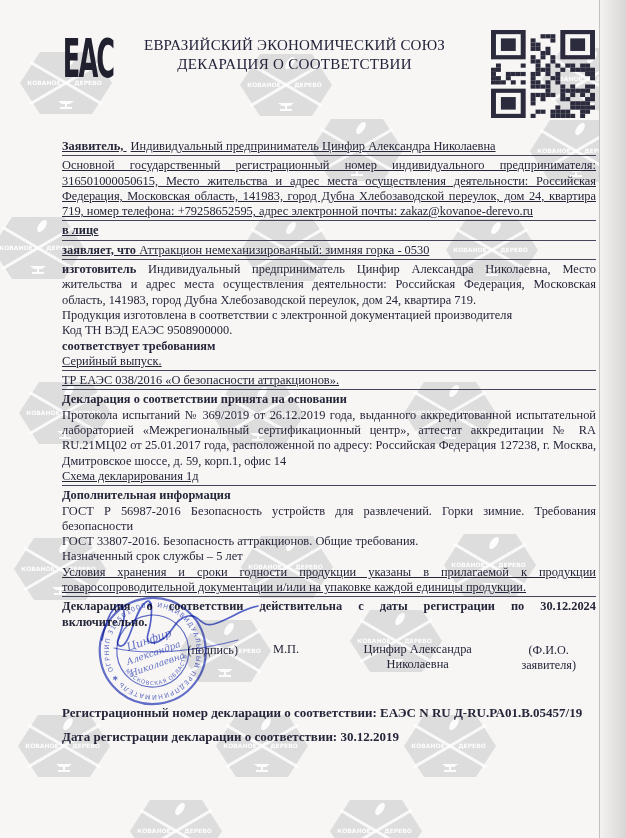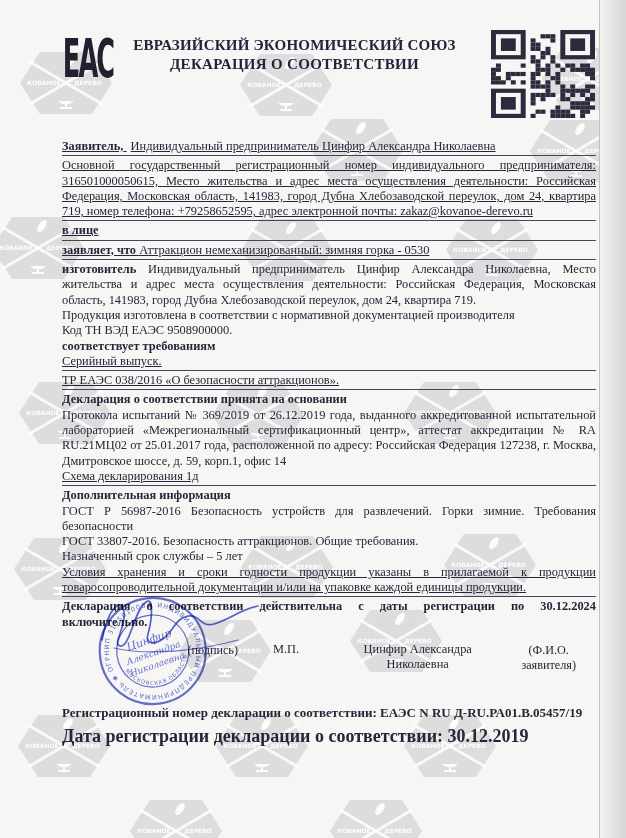--- a/index.html
+++ b/index.html
@@ -7,21 +7,21 @@
         font-family:"Liberation Serif","DejaVu Serif",serif;color:#26263a;}
   
   .scan-band{position:absolute;right:0;top:0;bottom:0;width:26px;
              background:linear-gradient(90deg,#f3f2f0 0%,#e4e3e1 55%,#d7d6d4 100%);z-index:4;}
   .scan-line{position:absolute;right:26px;top:0;bottom:0;width:1px;background:#c2c1bf;z-index:4;}
   
   .wm-layer{position:absolute;left:0;top:0;z-index:1;}
   
   .eac-logo{position:absolute;left:58px;top:28px;z-index:3;}
   .doc-title{position:absolute;left:122px;top:36px;width:345px;text-align:center;z-index:3;
-             font-weight:bold;color:#23233a;}
+             font-weight:normal;color:#23233a;}
   .doc-title .t1{font-size:15px;line-height:19px;letter-spacing:.2px;}
   .doc-title .t2{font-size:15px;line-height:19px;letter-spacing:.3px;}
   .qr{position:absolute;left:491px;top:30px;z-index:3;}
   
   .doc-body{position:absolute;left:62px;top:139px;width:534px;z-index:2;
             font-size:12.4px;line-height:15.3px;}
   .row{text-align:left;}
   .p{text-align:justify;}
   .bb{border-bottom:1px solid #45455a;padding-bottom:1px;margin-bottom:2px;text-decoration:underline;}
   .bold{font-weight:bold;}
@@ -29,21 +29,21 @@
   .gap{margin-left:4px;}
   .just-last{text-align:justify;text-align-last:justify;}
   
   .sig{display:grid;grid-template-columns:176px 96px 1fr;margin-top:12px;}
   .sig-col{display:flex;flex-direction:row;justify-content:flex-end;}
   .sig-line{border-bottom:1px solid #3f3f52;height:0;}
   .sig-cap{text-align:center;font-size:12.2px;line-height:15px;padding-top:1px;}
   .sig-name{text-align:center;font-size:12.4px;line-height:15px;padding-bottom:1px;}
   .sig-mp{align-self:end;text-align:center;font-size:12.4px;line-height:15px;padding-bottom:16px;}
   .reg1{margin-top:32px;font-weight:bold;font-size:13px;}
-  .reg2{margin-top:9px;font-weight:bold;font-size:18px;}
+  .reg2{margin-top:9px;font-weight:bold;font-size:13px;}
   
   .stamp{position:absolute;left:85px;top:585px;z-index:5;opacity:.82;mix-blend-mode:multiply;
          transform:rotate(-7deg);}
   .scribble{position:absolute;left:88px;top:588px;z-index:6;mix-blend-mode:multiply;}
 </style>
 </head>
 <body>
 
 <div class="page">
 
@@ -235,21 +235,21 @@
 
     <div class="row bb"><span class="lbl">Заявитель,</span> <span class="gap">Индивидуальный предприниматель Цинфир Александра Николаевна</span></div>
 
     <div class="p bb">Основной государственный регистрационный номер индивидуального предпринимателя: 316501000050615, Место жительства и адрес места осуществления деятельности: Российская Федерация, Московская область, 141983, город Дубна Хлебозаводской переулок, дом 24, квартира 719, номер телефона: +79258652595, адрес электронной почты: zakaz@kovanoe-derevo.ru</div>
 
     <div class="row bb lbl">в лице</div>
 
     <div class="row bb"><span class="lbl">заявляет, что</span> <span>Аттракцион немеханизированный: зимняя горка - 0530</span></div>
 
     <div class="p"><span class="lbl">изготовитель</span> <span>Индивидуальный предприниматель Цинфир Александра Николаевна, Место жительства и адрес места осуществления деятельности: Российская Федерация, Московская область, 141983, город Дубна Хлебозаводской переулок, дом 24, квартира 719.</span></div>
-    <div class="row">Продукция изготовлена в соответствии с нормативной документацией производителя</div>
+    <div class="row">Продукция изготовлена в соответствии с электронной документацией производителя</div>
     <div class="row">Код ТН ВЭД ЕАЭС 9508900000.</div>
     <div class="row lbl">соответствует требованиям</div>
 
     <div class="row bb">Серийный выпуск.</div>
     <div class="row bb">ТР ЕАЭС 038/2016 «О безопасности аттракционов».</div>
 
     <div class="row lbl">Декларация о соответствии принята на основании</div>
     <div class="p">Протокола испытаний № 369/2019 от 26.12.2019 года, выданного аккредитованной испытательной лабораторией «Межрегиональный сертификационный центр», аттестат аккредитации № RA RU.21МЦ02 от 25.01.2017 года, расположенной по адресу: Российская Федерация 127238, г. Москва, Дмитровское шоссе, д. 59, корп.1, офис 14</div>
     <div class="row bb">Схема декларирования 1д</div>
 

